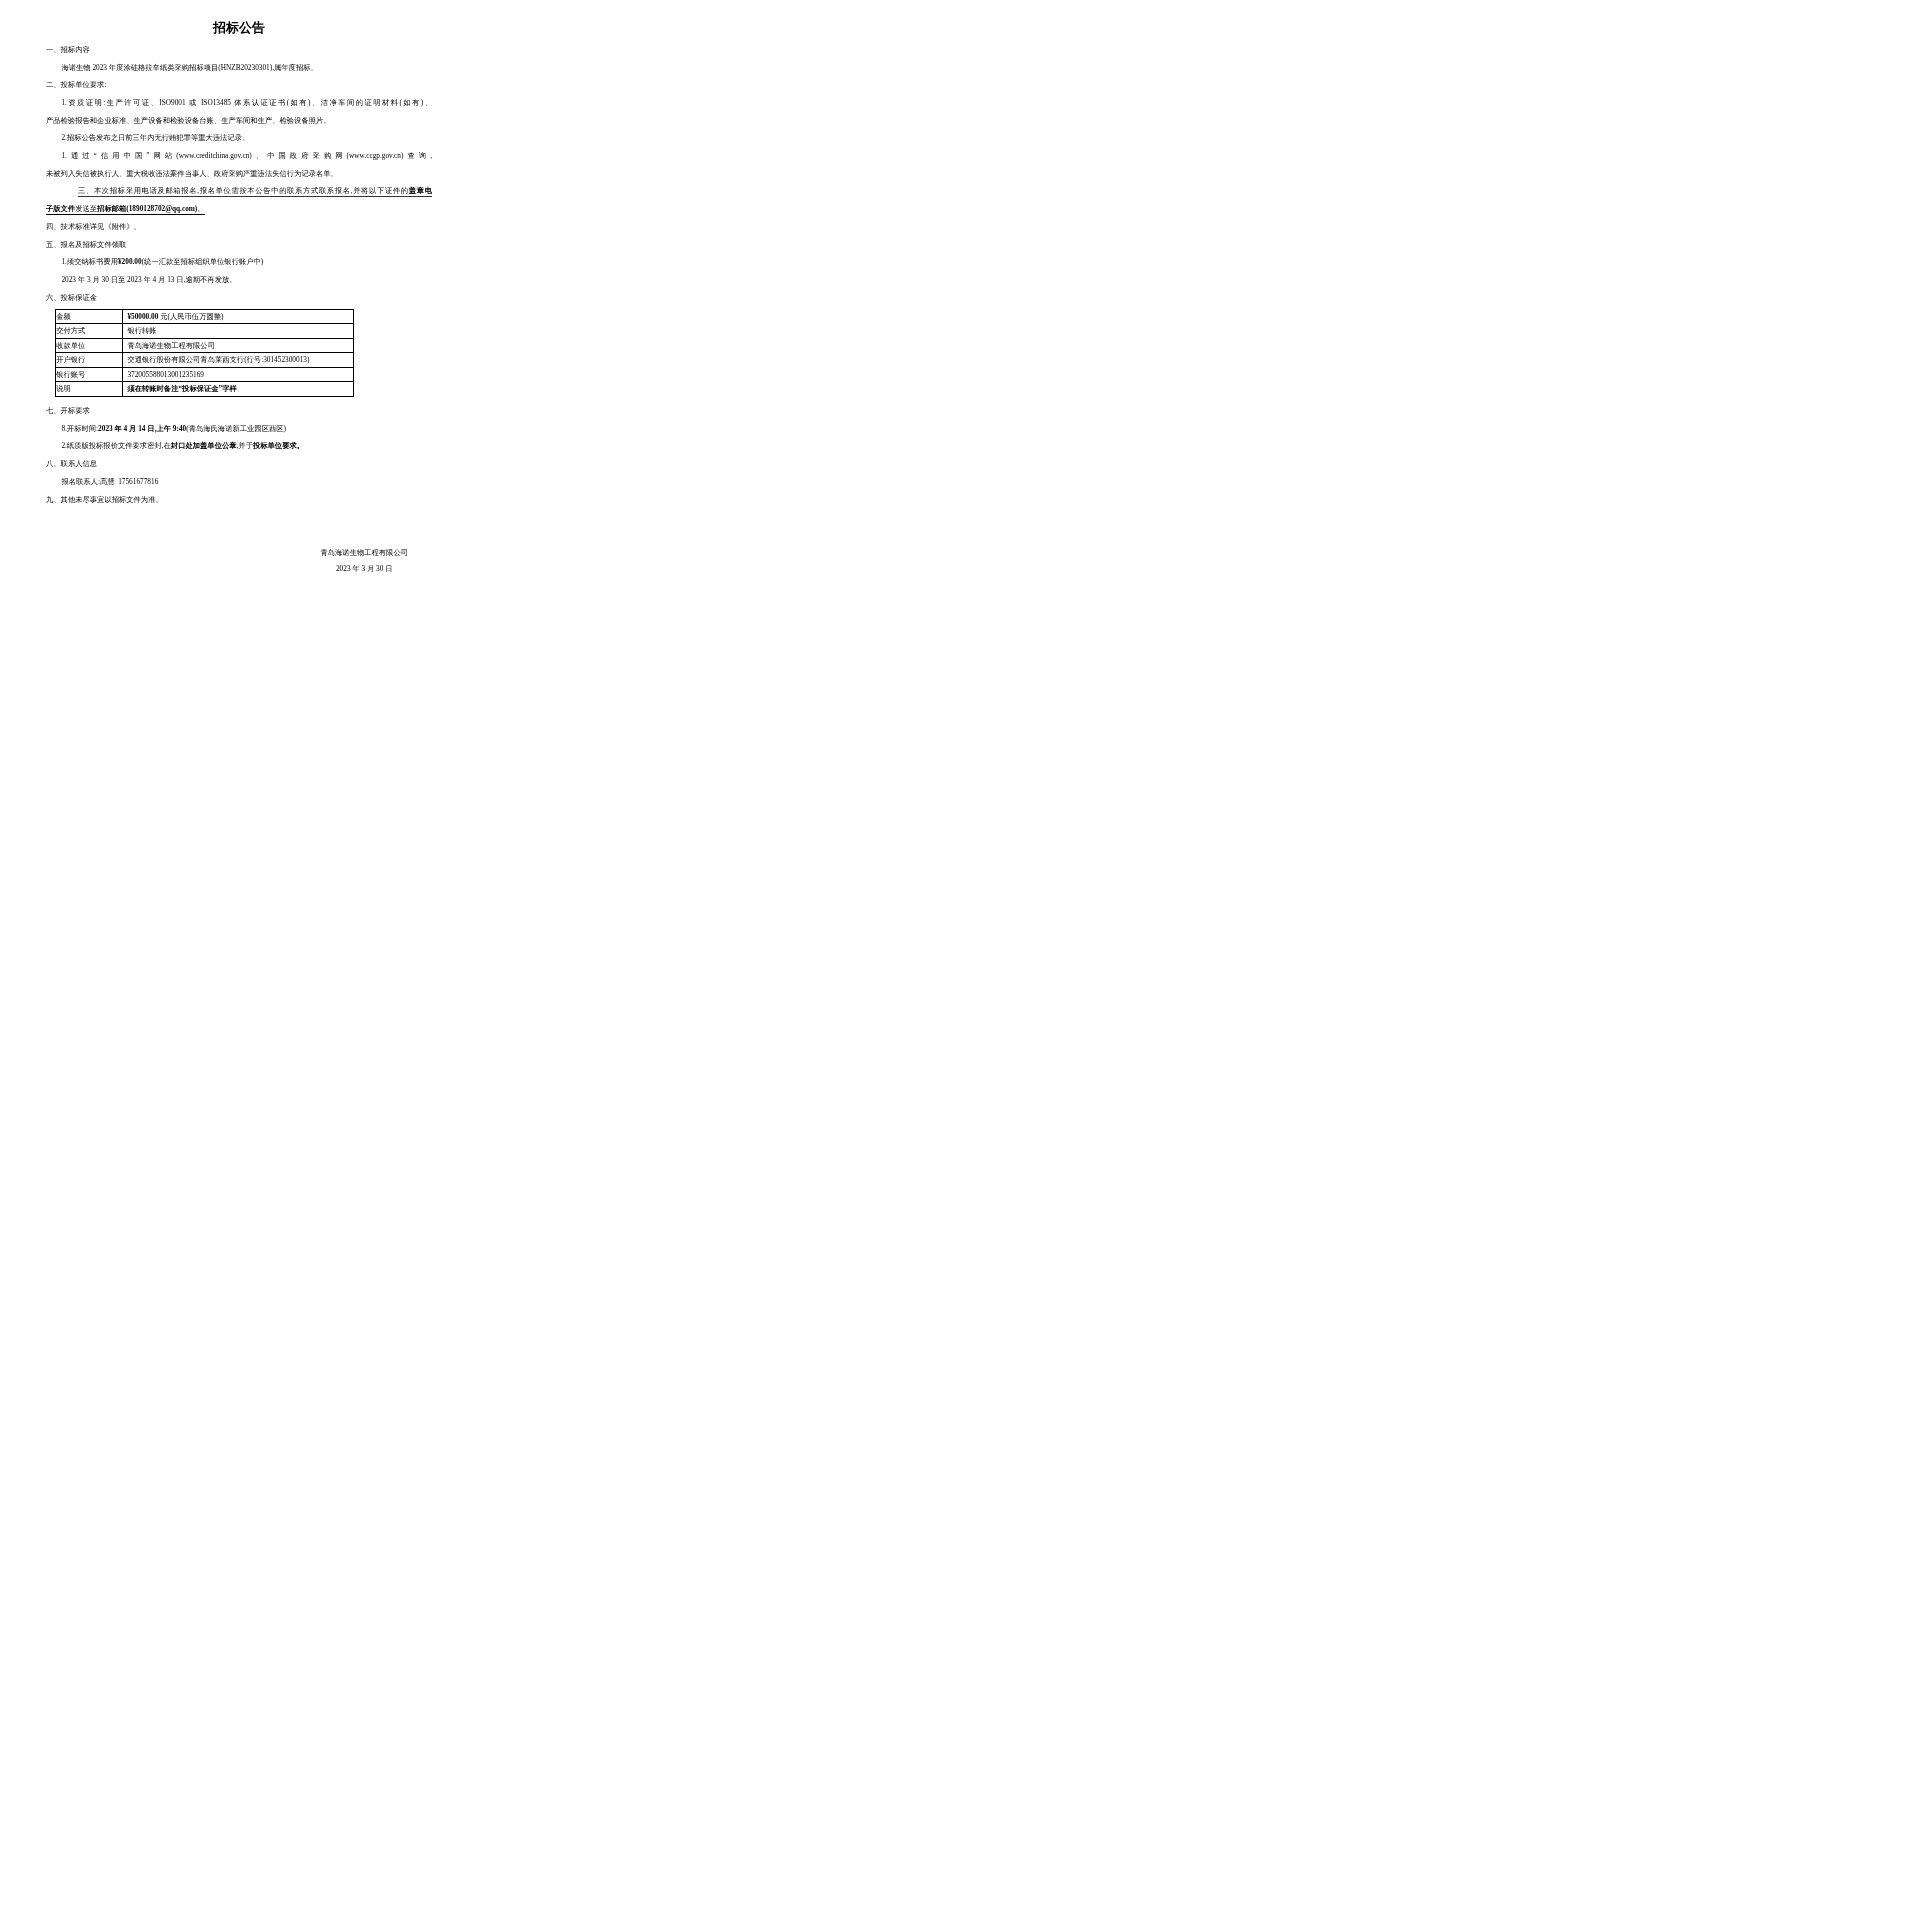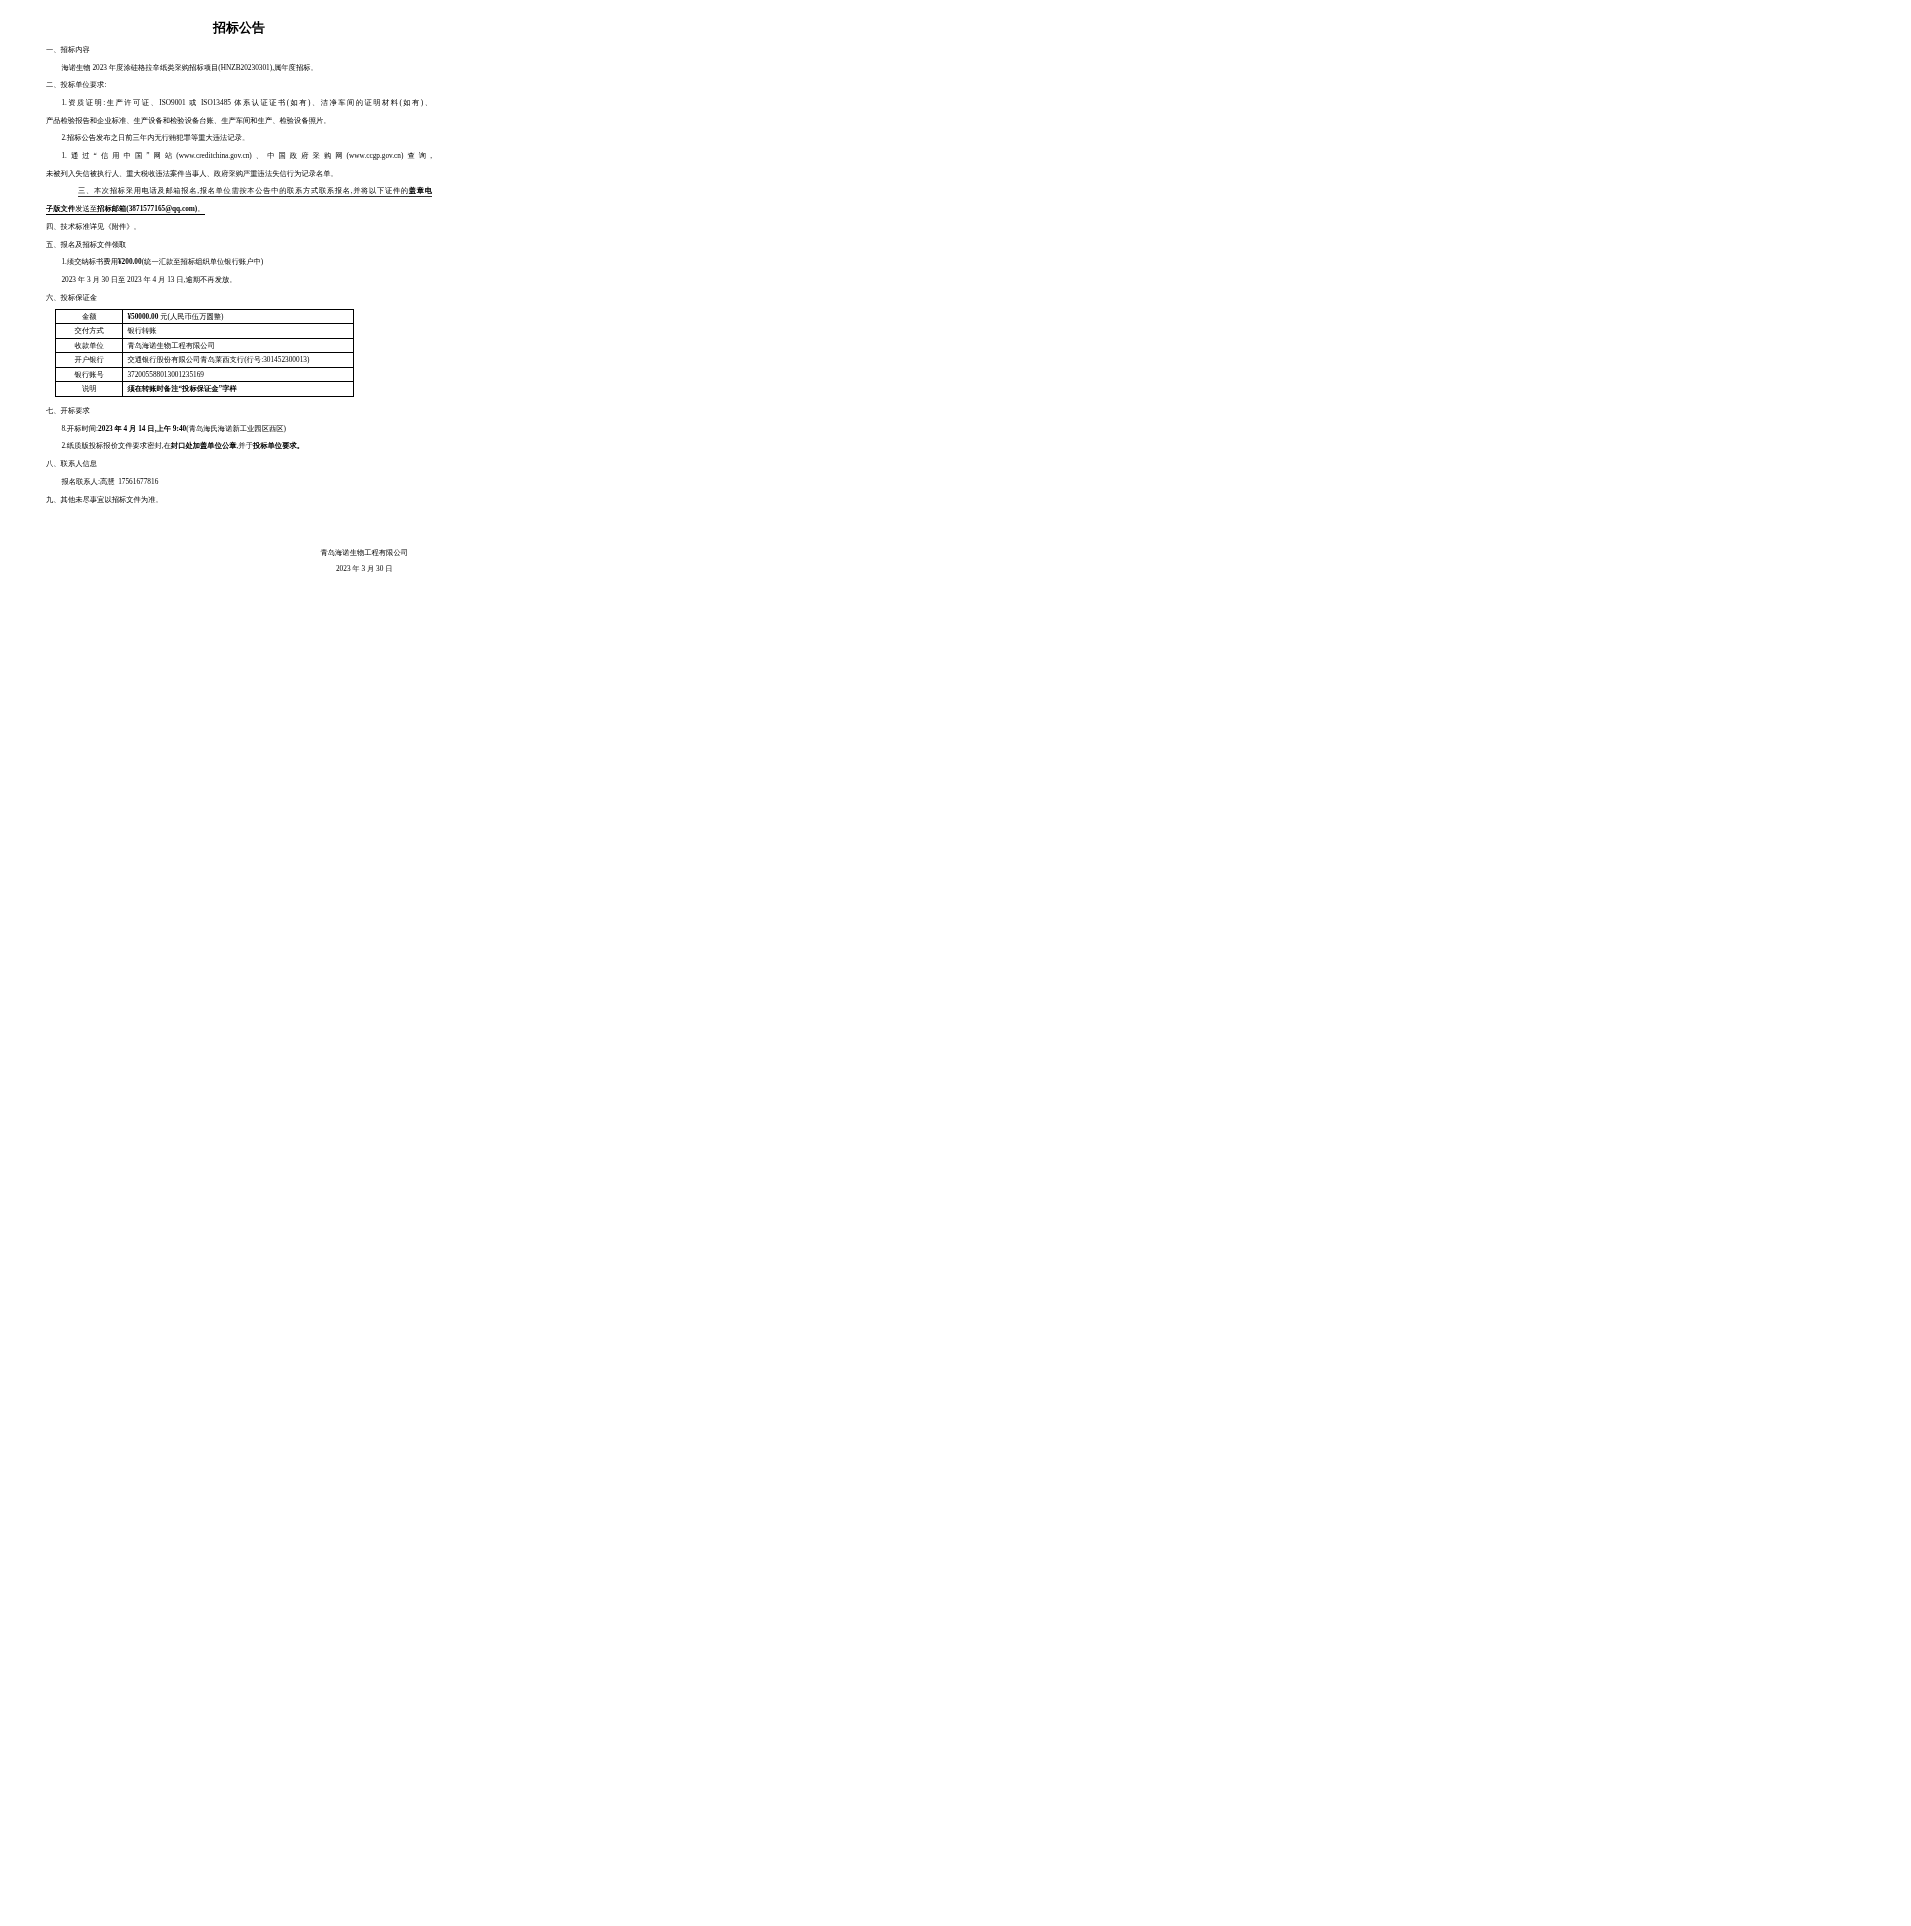--- a/index.html
+++ b/index.html
@@ -26,21 +26,21 @@
   
   .btable{
     width:297px;margin:2.3px 0 5.4px 9.2px;
     border:0.8px solid #000;
   }
   .trow{display:flex;}
   .trow + .trow{border-top:0.8px solid #000;}
   .tlabel{
     width:66px;flex:0 0 66px;
     border-right:0.4px solid #000;
-    text-align:center;line-height:13.5px;min-height:13.5px;
+    line-height:13.5px;min-height:13.5px;
   }
   .tvalue{flex:1;padding-left:4.2px;line-height:13.5px;min-height:13.5px;white-space:pre-wrap;}
   .footer{
     margin-top:37px;margin-right:24px;
     float:right;text-align:center;
   }
   .footer .line{min-height:16px;line-height:16px;}
 </style>
 </head>
 <body>
@@ -54,21 +54,21 @@
     <div class="line ind">海诺生物 2023 年度涂硅格拉辛纸类采购招标项目(HNZB20230301),属年度招标。</div>
 
     <div class="line">二、投标单位要求:</div>
     <div class="line ind j">1.资质证明:生产许可证、ISO9001 或 ISO13485 体系认证证书(如有)、洁净车间的证明材料(如有)、</div>
     <div class="line">产品检验报告和企业标准、生产设备和检验设备台账、生产车间和生产、检验设备照片。</div>
     <div class="line ind">2.招标公告发布之日前三年内无行贿犯罪等重大违法记录。</div>
     <div class="line ind j">1.通过“信用中国”网站(www.creditchina.gov.cn)、中国政府采购网(www.ccgp.gov.cn)查询,</div>
     <div class="line">未被列入失信被执行人、重大税收违法案件当事人、政府采购严重违法失信行为记录名单。</div>
 
     <div class="line j ul-full"><span>三、本次招标采用电话及邮箱报名,报名单位需按本公告中的联系方式联系报名,并将以下证件的</span><span class="b">盖章电</span></div>
-    <div class="line"><span class="u-span"><span class="b">子版文件</span><span>发送至</span><span class="b">招标邮箱(3871577165@qq.com)</span><span>。</span></span></div>
+    <div class="line"><span class="u-span"><span class="b">子版文件</span><span>发送至</span><span class="b">招标邮箱(1890128702@qq.com)</span><span>。</span></span></div>
 
     <div class="line">四、技术标准详见《附件》。</div>
 
     <div class="line">五、报名及招标文件领取</div>
     <div class="line ind"><span>1.须交纳标书费用</span><span class="b">¥200.00</span><span>(统一汇款至招标组织单位银行账户中)</span></div>
     <div class="line ind">2023 年 3 月 30 日至 2023 年 4 月 13 日,逾期不再发放。</div>
 
     <div class="line">六、投标保证金</div>
 
     <div class="btable">

